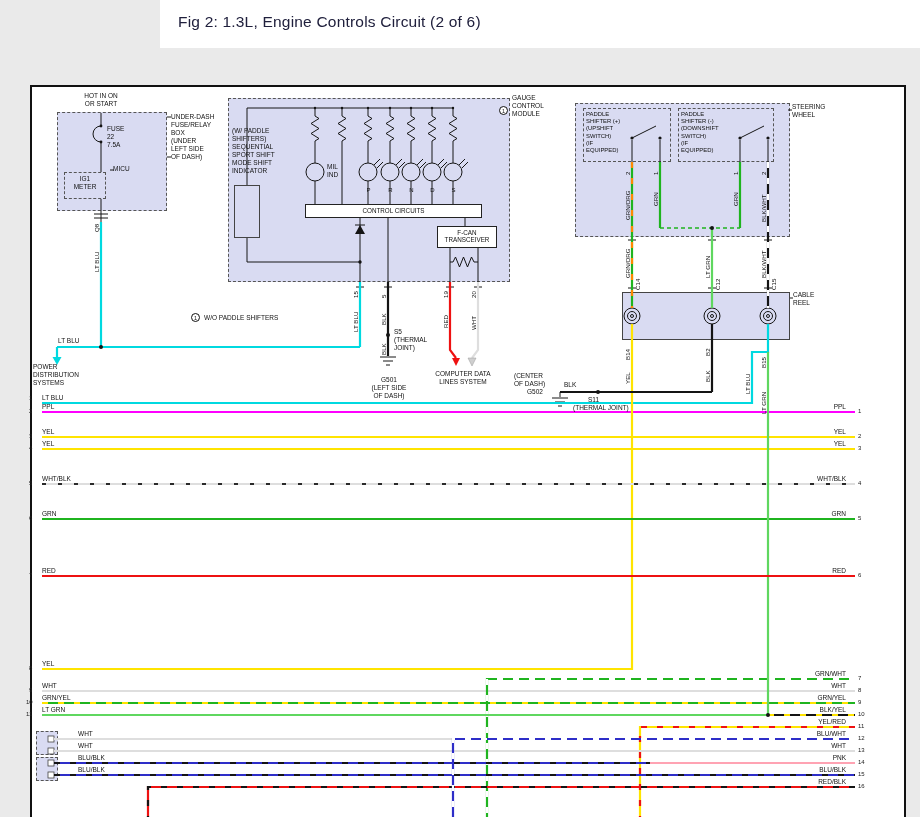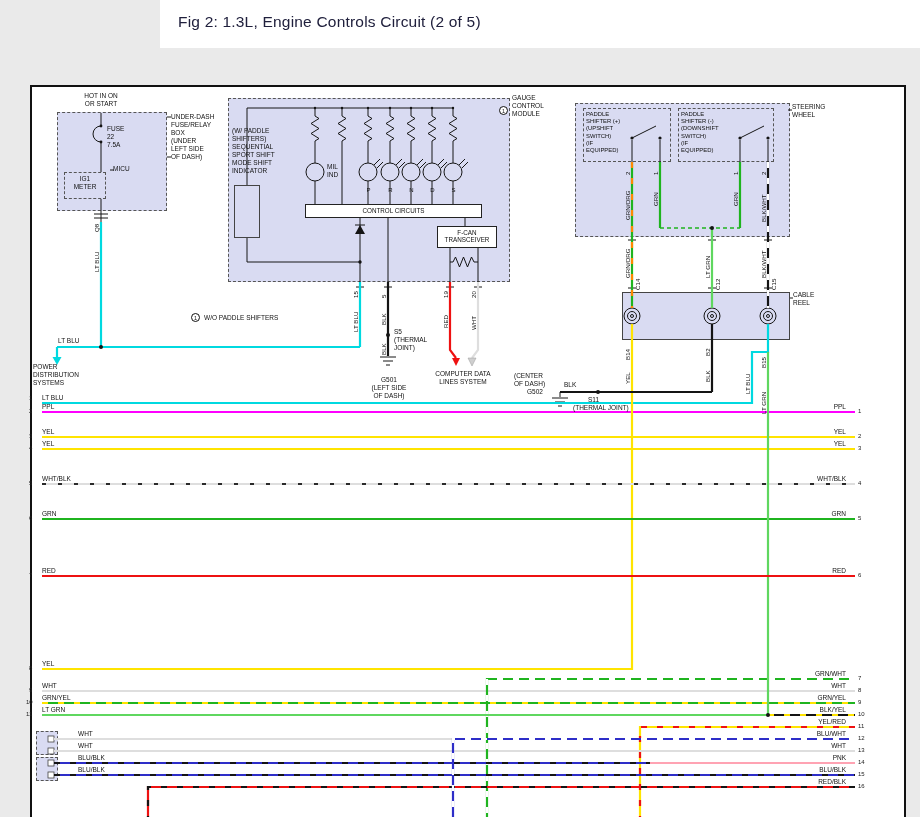--- a/index.html
+++ b/index.html
@@ -26,21 +26,21 @@
   .vl{position:absolute;height:7px;line-height:7px;font-size:6.2px;color:#111;white-space:nowrap;
       transform-origin:0 100%;transform:rotate(-90deg);z-index:3;}
   .circ{position:absolute;width:9px;height:9px;border:1px solid #111;border-radius:50%;
         font-size:5.5px;line-height:9px;text-align:center;color:#111;box-sizing:border-box;z-index:3;background:#fff;}
   .gear{position:absolute;width:9px;text-align:center;font-size:6px;color:#111;z-index:3;}
 </style>
 </head>
 <body>
 
 <div class="abs" id="header-bar"></div>
-<div class="abs" id="page-title">Fig 2: 1.3L, Engine Controls Circuit (2 of 5)</div>
+<div class="abs" id="page-title">Fig 2: 1.3L, Engine Controls Circuit (2 of 6)</div>
 <div class="abs" id="diagram-box"></div>
 
 <div class="comp" style="left:57px;top:112px;width:110px;height:99px;"></div>
 <div class="comp" style="left:64px;top:172px;width:42px;height:27px;"></div>
 <div class="comp" style="left:228px;top:98px;width:282px;height:184px;"></div>
 <div class="comp solid" style="left:234px;top:185px;width:26px;height:53px;"></div>
 <div class="comp" style="left:575px;top:103px;width:215px;height:134px;"></div>
 <div class="comp" style="left:583px;top:108px;width:88px;height:54px;"></div>
 <div class="comp" style="left:678px;top:108px;width:96px;height:54px;"></div>
 <div class="comp solid" style="left:622px;top:292px;width:168px;height:48px;"></div>

